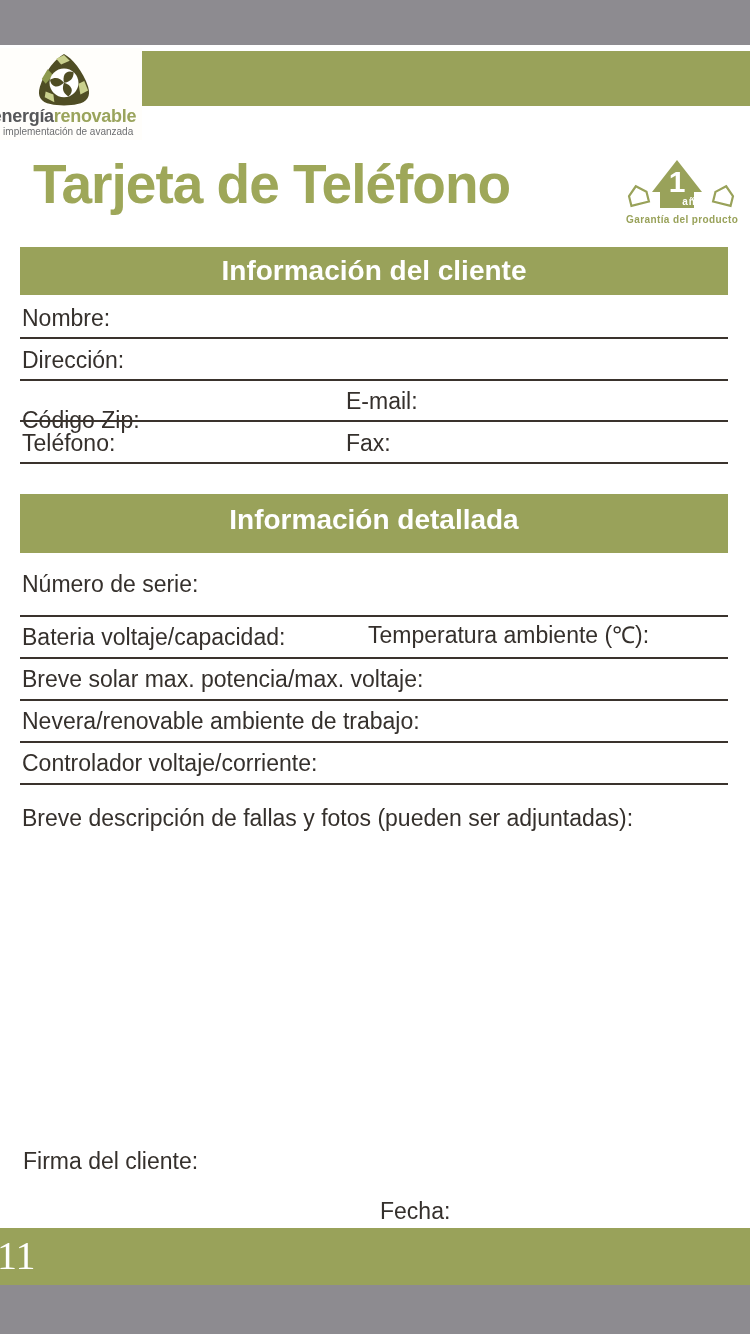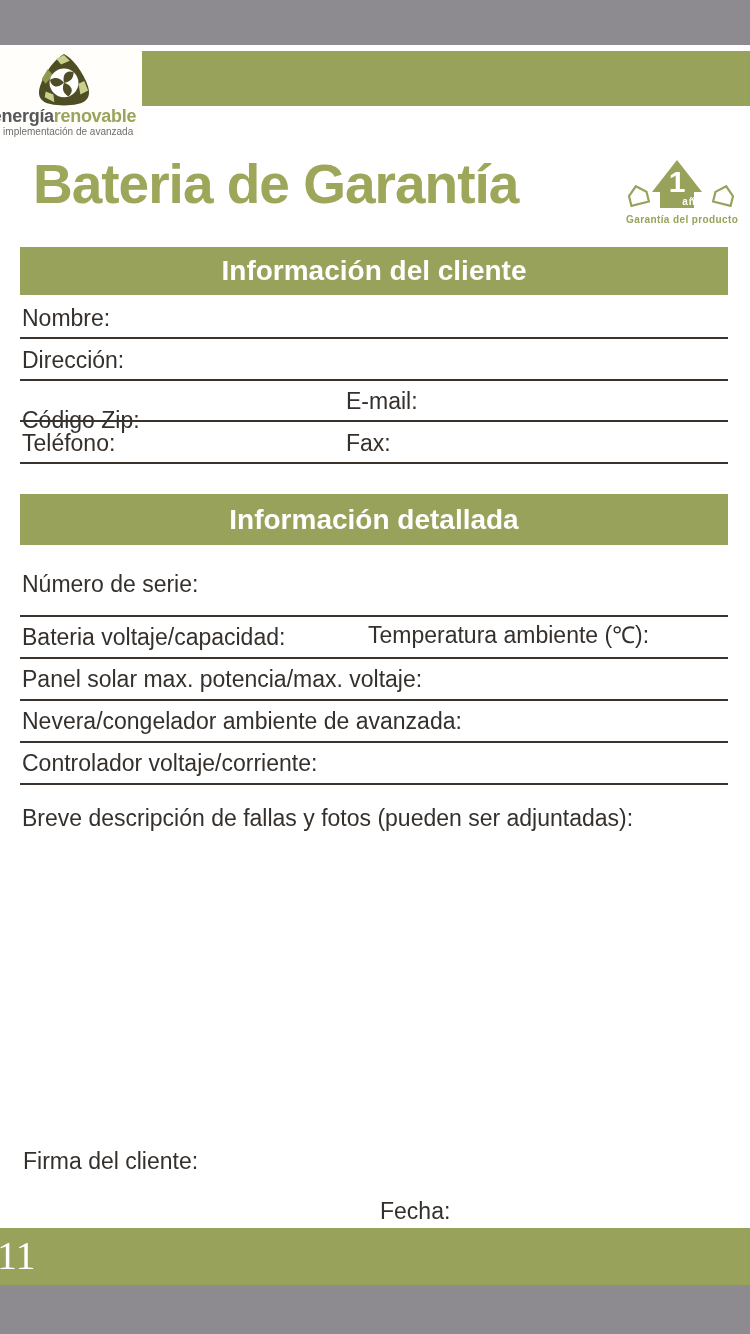--- a/index.html
+++ b/index.html
@@ -36,21 +36,21 @@
   .badge .hs-left{left:1px;transform:rotate(-14deg);}
   .badge .hs-right{left:87px;transform:rotate(14deg);}
   .badge .caption{position:absolute;left:0;top:58px;width:112px;text-align:center;
     color:#99a25a;font-size:10px;font-weight:bold;letter-spacing:0.4px;white-space:nowrap;}
 
   .section-bar{
     position:absolute;left:20px;width:708px;background:#99a25a;
     color:#ffffff;font-weight:bold;text-align:center;
   }
   .sec1{top:247px;height:48px;font-size:28px;line-height:48px;}
-  .sec2{top:494px;height:51px;font-size:28px;line-height:51px;}
+  .sec2{top:494px;height:59px;font-size:28px;line-height:51px;}
 
   .rule{position:absolute;left:20px;width:708px;height:0;border-top:2px solid #3a332d;}
   .lbl{position:absolute;font-size:23px;line-height:28px;white-space:nowrap;color:#35302c;}
 
   .footer-bar{position:absolute;left:0;top:1228px;width:750px;height:57px;background:#99a25a;}
   .page-num{
     position:absolute;left:-3px;top:1236px;color:#ffffff;
     font-family:"Liberation Serif", serif;font-size:40px;line-height:40px;
   }
 </style>
@@ -74,21 +74,21 @@
       <g fill="#4f4d24">
         <path d="M32 32 C 30 24, 34 18, 42 21 C 42 28, 38 31, 32 32 Z"></path>
         <path d="M32 32 C 30 24, 34 18, 42 21 C 42 28, 38 31, 32 32 Z" transform="rotate(120 32 32)"></path>
         <path d="M32 32 C 30 24, 34 18, 42 21 C 42 28, 38 31, 32 32 Z" transform="rotate(240 32 32)"></path>
       </g>
     </svg>
     <div class="brand"><span class="b1">energía</span><span class="b2">renovable</span></div>
     <div class="tagline">e implementación de avanzada</div>
   </div>
 
-  <div class="doc-title">Bateria de Garantía</div>
+  <div class="doc-title">Tarjeta de Teléfono</div>
 
   <div class="badge">
     <svg class="house-big" width="52" height="50" viewBox="0 0 52 50">
       <path d="M26 1 L51 33 L43 33 L43 49 L9 49 L9 33 L1 33 Z" fill="#99a25a"></path>
     </svg>
     <div class="num">1</div>
     <div class="unit">año</div>
     <svg class="house-small hs-left" width="22" height="22" viewBox="0 0 22 22">
       <path d="M2 10 L11 2 L20 10 L20 20 L2 20 Z" fill="none" stroke="#99a25a" stroke-width="2.2"></path>
     </svg>
@@ -116,24 +116,24 @@
 
   <div class="section-bar sec2">Información detallada</div>
 
   <div class="lbl" style="left:22px;top:570px;">Número de serie:</div>
   <div class="rule" style="top:615px;"></div>
 
   <div class="lbl" style="left:22px;top:623px;">Bateria voltaje/capacidad:</div>
   <div class="lbl" style="left:368px;top:621px;">Temperatura ambiente (℃):</div>
   <div class="rule" style="top:657px;"></div>
 
-  <div class="lbl" style="left:22px;top:665px;">Panel solar max. potencia/max. voltaje:</div>
+  <div class="lbl" style="left:22px;top:665px;">Breve solar max. potencia/max. voltaje:</div>
   <div class="rule" style="top:699px;"></div>
 
-  <div class="lbl" style="left:22px;top:707px;">Nevera/congelador ambiente de avanzada:</div>
+  <div class="lbl" style="left:22px;top:707px;">Nevera/renovable ambiente de trabajo:</div>
   <div class="rule" style="top:741px;"></div>
 
   <div class="lbl" style="left:22px;top:749px;">Controlador voltaje/corriente:</div>
   <div class="rule" style="top:783px;"></div>
 
   <div class="lbl" style="left:22px;top:804px;">Breve descripción de fallas y fotos (pueden ser adjuntadas):</div>
 
   <div class="lbl" style="left:23px;top:1147px;">Firma del cliente:</div>
   <div class="lbl" style="left:380px;top:1184px;margin-top:13px;">Fecha:</div>
 

